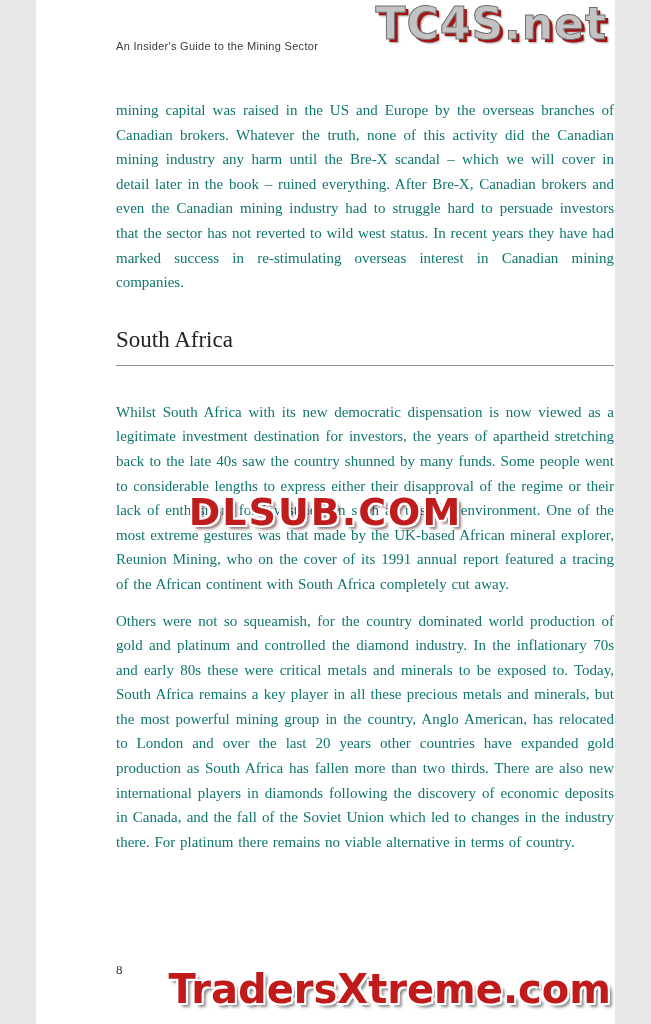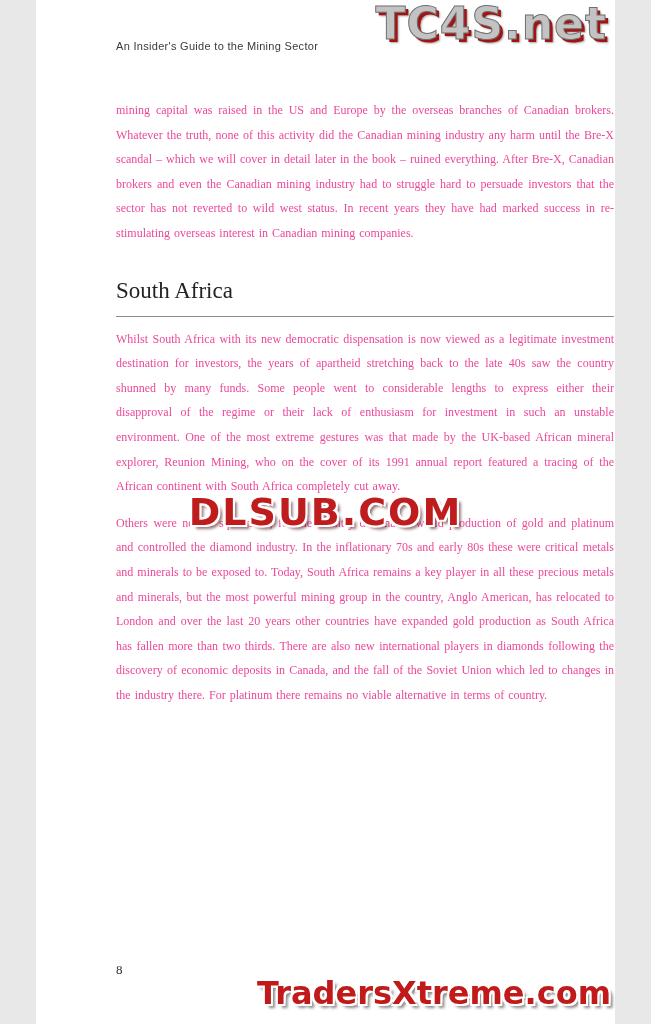--- a/index.html
+++ b/index.html
@@ -27,38 +27,38 @@
   }
 
   
   .content {
     position: absolute;
     top: 98px;
     left: 80px;
     width: 498px;
   }
   .content p {
-    font-size: 12px;
+    font-size: 15px;
     line-height: 24.6px;
     text-align: justify;
     word-spacing: 1px;
-    color: #ec4899;
+    color: #0f766e;
     margin-bottom: 12px;
   }
   .content p:last-child { margin-bottom: 0; }
 
   .section-heading {
     font-family: "Liberation Serif", serif;
     font-weight: normal;
     font-size: 23px;
     color: #262220;
     margin-top: 32px;
     padding-bottom: 12px;
     border-bottom: 1px solid #8f8c89;
-    margin-bottom: 10px;
+    margin-bottom: 34px;
   }
 
   .page-number {
     position: absolute;
     left: 80px;
     top: 962px;
     font-size: 13px;
     color: #33302e;
   }
 
@@ -95,21 +95,21 @@
       -2px  2px 0 #ffffff,
        2px  2px 0 #ffffff,
        4px  4px 3px rgba(70,10,10,0.55);
     white-space: nowrap;
   }
   .wm-bottom {
     position: absolute;
     bottom: 12px;
     right: 4px;
     font-family: "DejaVu Sans", sans-serif;
-    font-size: 32px;
+    font-size: 40px;
     font-weight: bold;
     letter-spacing: 0px;
     color: #c01a1a;
     -webkit-text-stroke: 1.5px #ffffff;
     paint-order: stroke fill;
     text-shadow:
       -2px -2px 0 #ffffff,
        2px -2px 0 #ffffff,
       -2px  2px 0 #ffffff,
        2px  2px 0 #ffffff,

